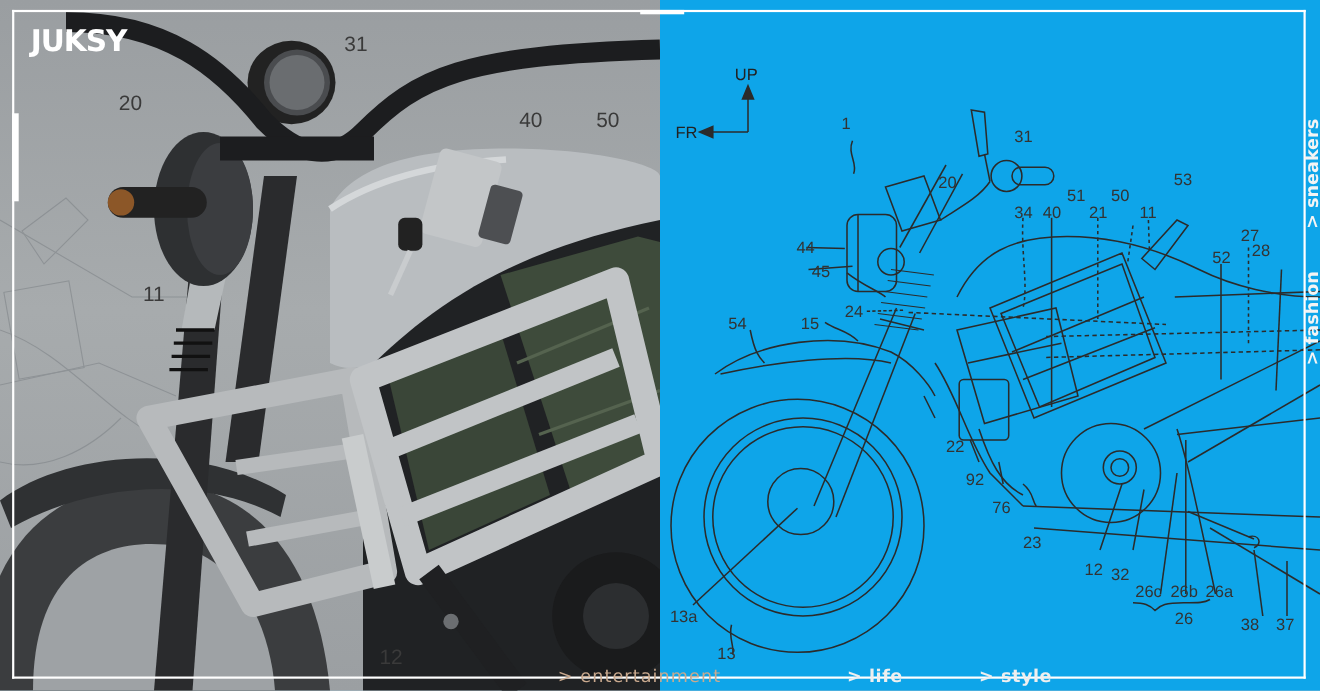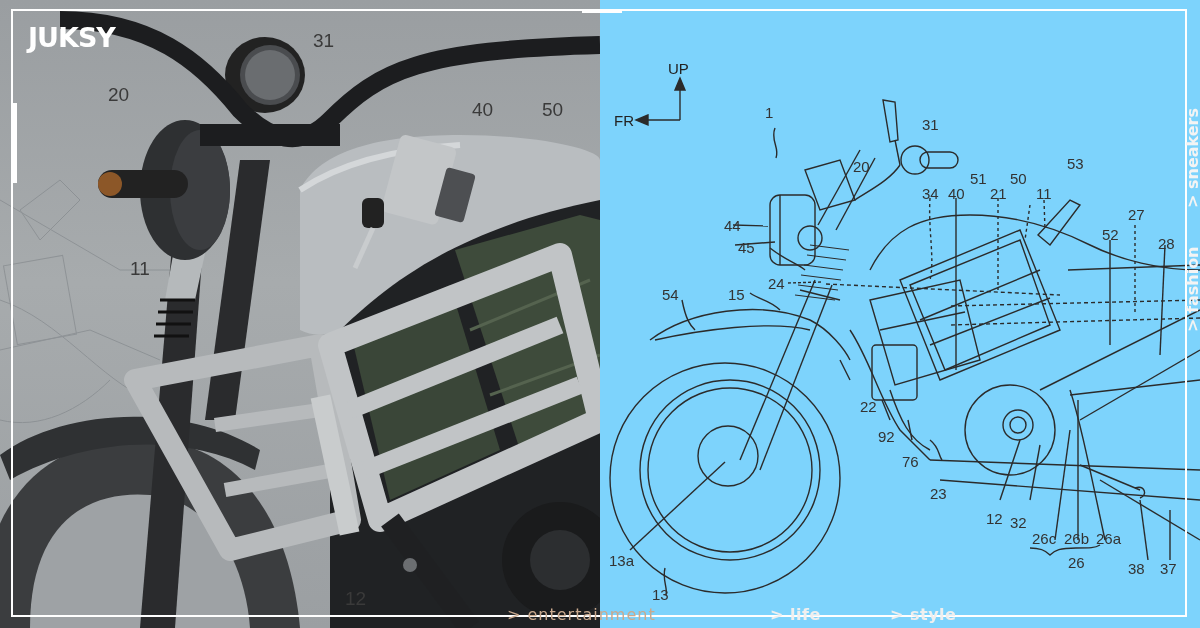--- a/index.html
+++ b/index.html
@@ -1,19 +1,19 @@
 <!DOCTYPE html>
 <html><head>
 <meta charset="utf-8">
 <style>
   html,body{margin:0;padding:0;}
   body{width:1200px;height:628px;overflow:hidden;background:#c9c9c9;font-family:"Liberation Sans",sans-serif;}
   .stage{position:relative;width:1200px;height:628px;overflow:hidden;}
   .photo{position:absolute;left:0;top:0;width:600px;height:628px;background:linear-gradient(180deg,#9a9ea1 0%,#a7abad 45%,#9b9fa2 100%);overflow:hidden;}
-  .drawing{position:absolute;left:600px;top:0;width:600px;height:628px;background:#7dd3fc;overflow:hidden;}
+  .drawing{position:absolute;left:600px;top:0;width:600px;height:628px;background:#0ea5e9;overflow:hidden;}
   svg{position:absolute;left:0;top:0;}
   .frame-top{position:absolute;left:11px;top:9px;width:1176px;height:2px;background:#fff;}
   .frame-top-gap{position:absolute;left:582px;top:9px;width:40px;height:4px;background:#fff;}
   .frame-left{position:absolute;left:11px;top:9px;width:2px;height:608px;background:#fff;}
   .frame-right{position:absolute;left:1185px;top:9px;width:2px;height:608px;background:#fff;}
   .frame-bottom{position:absolute;left:11px;top:615px;width:1176px;height:2px;background:#fff;}
   .left-accent{position:absolute;left:11px;top:103px;width:6px;height:80px;background:#fff;}
   .logo{position:absolute;left:28px;top:22px;color:#fff;font-family:"DejaVu Sans",sans-serif;font-weight:bold;font-size:27px;letter-spacing:-1px;}
   .nav-bottom{position:absolute;top:605px;font-family:"DejaVu Sans",sans-serif;font-weight:bold;font-size:16px;color:#efefef;letter-spacing:0.5px;}
   .nav-ent{left:478px;color:#c9a98e;font-weight:normal;letter-spacing:1px;margin-left:29px;}
@@ -233,21 +233,21 @@
     <div class="lbl" style="left:322px;top:116px;">31</div>
     <div class="lbl" style="left:253px;top:158px;">20</div>
     <div class="lbl" style="left:467px;top:155px;">53</div>
     <div class="lbl" style="left:370px;top:170px;">51</div>
     <div class="lbl" style="left:410px;top:170px;">50</div>
     <div class="lbl" style="left:436px;top:185px;">11</div>
     <div class="lbl" style="left:322px;top:185px;">34</div>
     <div class="lbl" style="left:348px;top:185px;">40</div>
     <div class="lbl" style="left:390px;top:185px;">21</div>
     <div class="lbl" style="left:528px;top:206px;">27</div>
-    <div class="lbl" style="left:558px;top:220px;margin-top:15px;">28</div>
+    <div class="lbl" style="left:538px;top:220px;">28</div>
     <div class="lbl" style="left:502px;top:226px;">52</div>
 
     <div class="lbl" style="left:124px;top:217px;">44</div>
     <div class="lbl" style="left:138px;top:239px;">45</div>
     <div class="lbl" style="left:168px;top:275px;">24</div>
     <div class="lbl" style="left:62px;top:286px;">54</div>
     <div class="lbl" style="left:128px;top:286px;">15</div>
 
     <div class="lbl" style="left:260px;top:398px;">22</div>
     <div class="lbl" style="left:278px;top:428px;">92</div>

